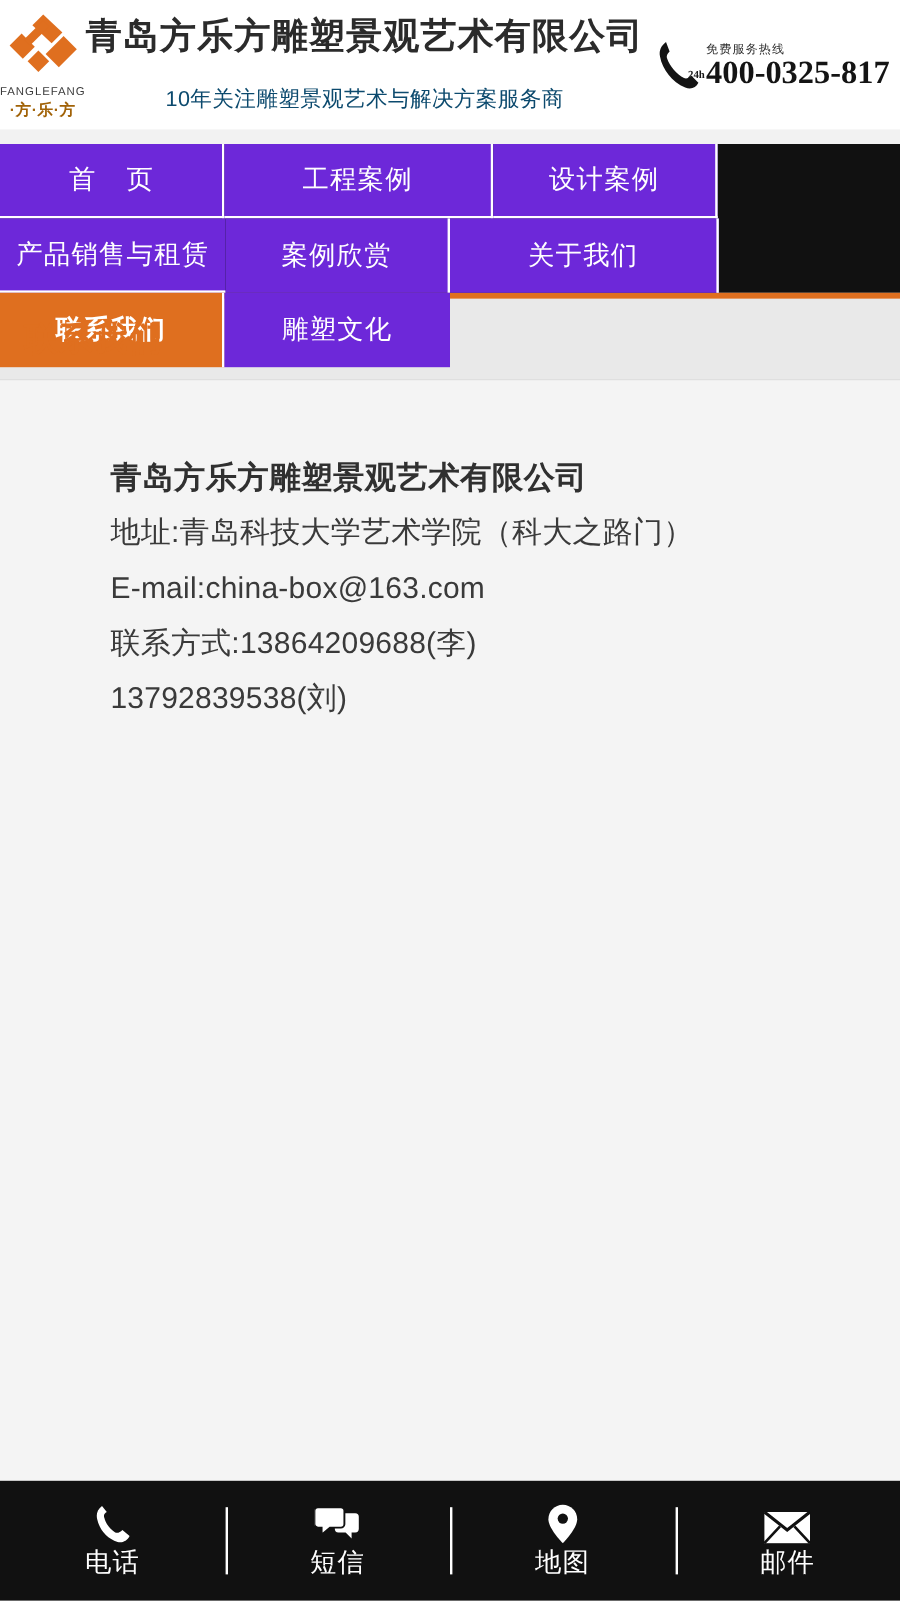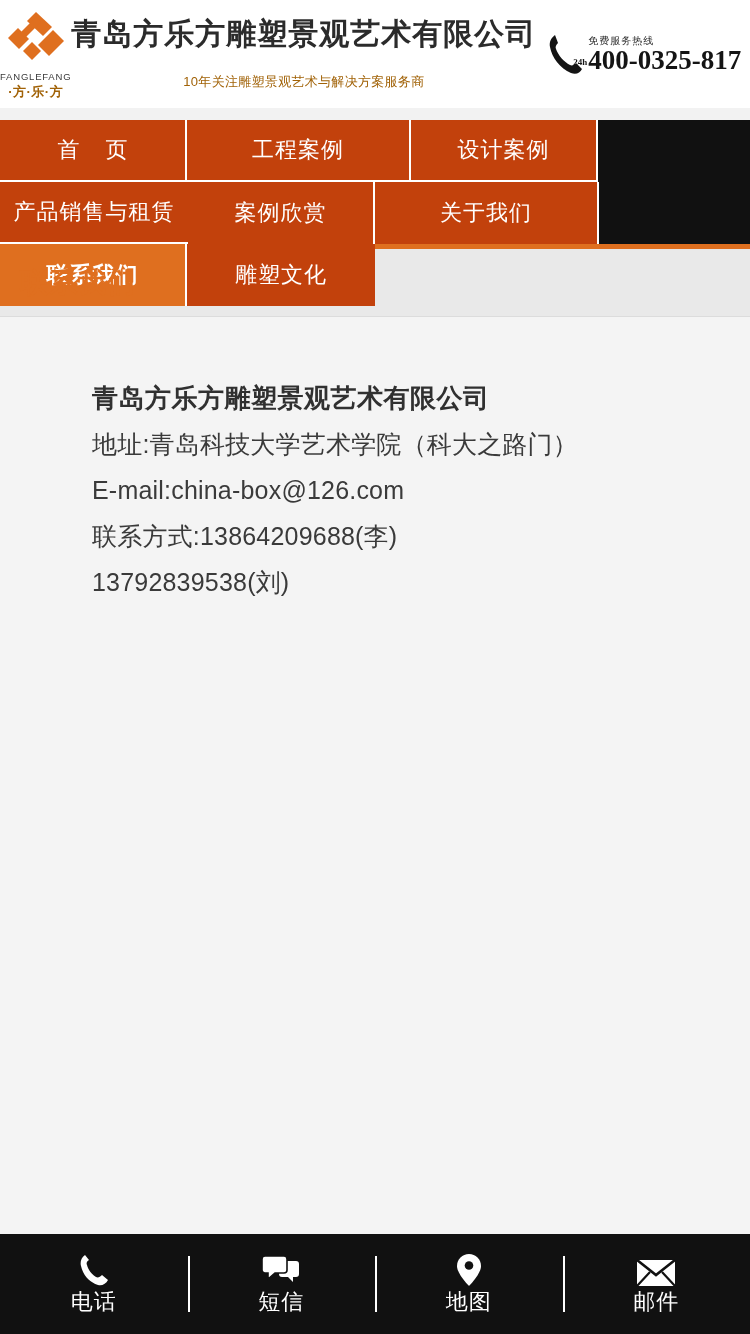--- a/index.html
+++ b/index.html
@@ -66,22 +66,22 @@
   }
   .company-name {
     font-size: 30px;
     font-weight: bold;
     color: #2b2b2b;
     letter-spacing: 1px;
     white-space: nowrap;
     line-height: 1.15;
   }
   .company-tagline {
-    font-size: 13px;
-    color: #a16207;
+    font-size: 18px;
+    color: #0c4a6e;
     letter-spacing: 0.3px;
     margin-top: 22px;
     white-space: nowrap;
   }
 
   .header-phone {
     width: 215px;
     height: 108px;
     display: flex;
     align-items: center;
@@ -144,21 +144,21 @@
     box-sizing: border-box;
   }
   .nav-cell {
     height: 62px;
     box-sizing: border-box;
     display: flex;
     align-items: center;
     justify-content: center;
     color: #ffffff;
     font-size: 22px;
-    background: #c2410c;
+    background: #6d28d9;
     border-right: 2px solid #ffffff;
     border-bottom: 2px solid #ffffff;
     letter-spacing: 1px;
   }
   .nav-cell.w1 { width: 187px; }
   .nav-cell.w2 { width: 224px; }
   .nav-cell.w3 { width: 187px; }
   .nav-cell.w4 { width: 188px; border-right: none; }
   .nav-row2 .nav-cell { border-bottom: none; }
   .nav-cell.home { letter-spacing: 26px; text-indent: 26px; }
@@ -311,21 +311,21 @@
 </div>
 
 <div class="title-rule"></div>
 <div class="page-title-bar">
   <span class="page-title">联系我们</span>
 </div>
 
 <div class="content">
   <div class="contact-heading">青岛方乐方雕塑景观艺术有限公司</div>
   <div class="contact-line">地址:青岛科技大学艺术学院（科大之路门）</div>
-  <div class="contact-line">E-mail:china-box@126.com</div>
+  <div class="contact-line">E-mail:china-box@163.com</div>
   <div class="contact-line">联系方式:13864209688(李)</div>
   <div class="contact-line">13792839538(刘)</div>
 </div>
 
 <div class="footer">
 
   <div class="footer-item">
     <span class="footer-icon">
       <svg width="34" height="34" viewBox="0 0 34 34" xmlns="http://www.w3.org/2000/svg">
         <path d="M8 2 C4 5 3 9 4 13 C6 22 12 29 21 32 C25 33 29 31 31 27 L25 22 C23 24 21 25 19 24 C14 21 11 16 10 12 C9 10 10 8 12 7 Z" fill="#ffffff"></path>

